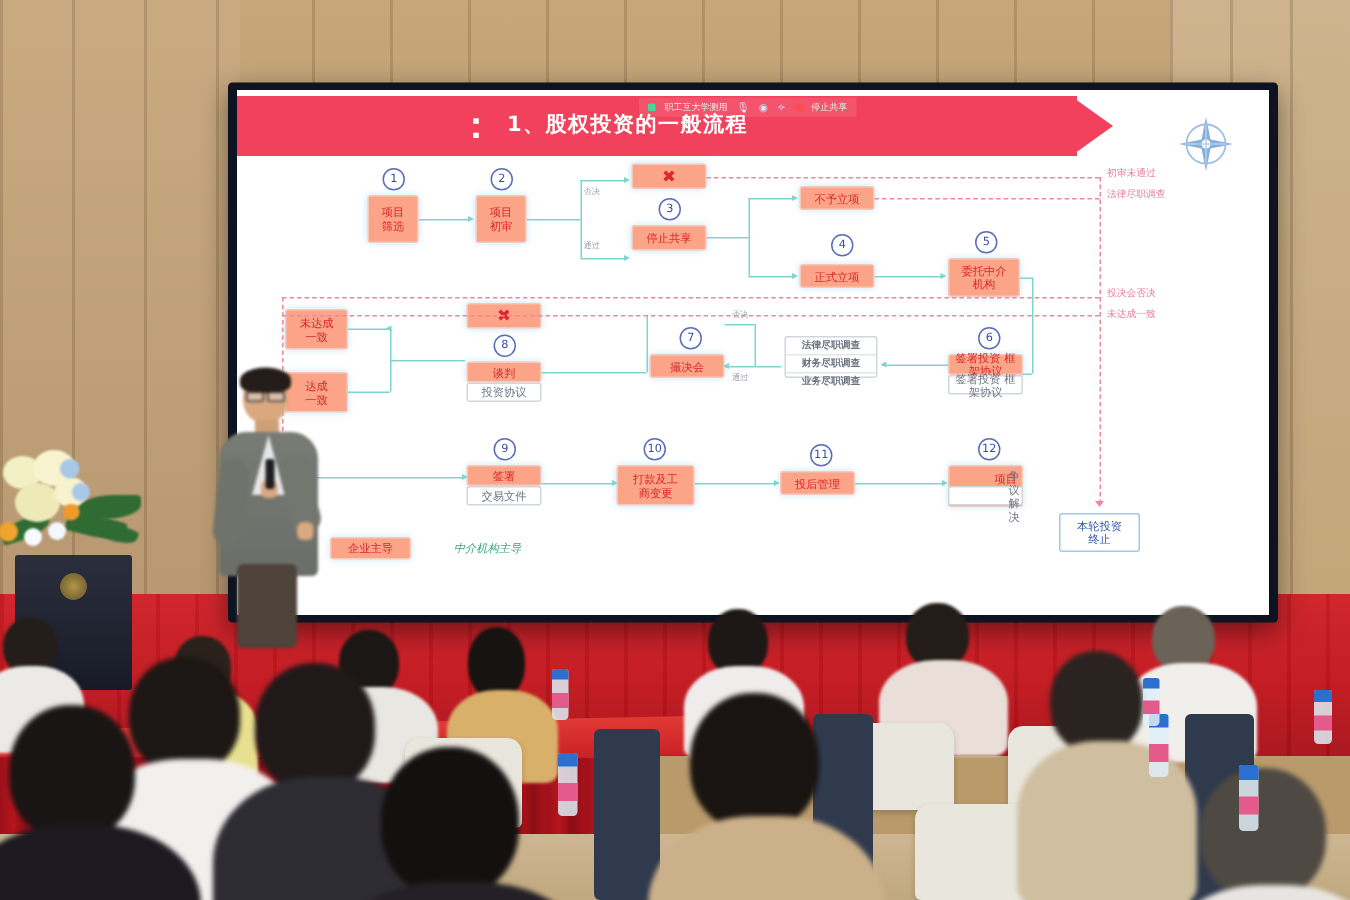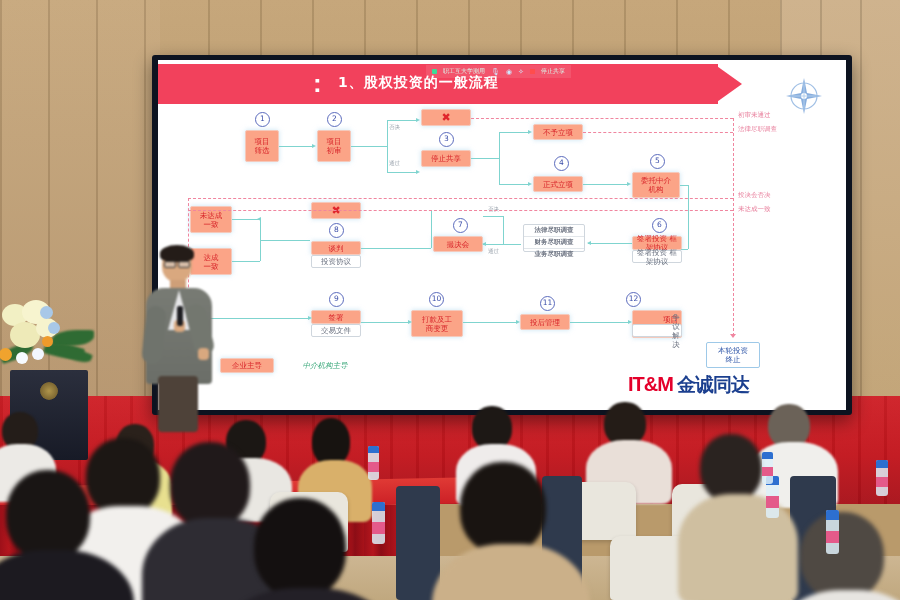--- a/index.html
+++ b/index.html
@@ -374,21 +374,21 @@
         <div class="node" style="left:253px;top:204px;width:52px;height:27px;white-space:pre-line;">打款及工
 商变更</div>
         <div class="ln lnh" style="left:203px;top:216px;width:48px;"></div>
         <div class="arw" style="left:250px;top:213.5px;"></div>
 
         <div class="num" style="left:382px;top:190px;">11</div>
         <div class="node" style="left:362px;top:208px;width:50px;height:16px;">投后管理</div>
         <div class="ln lnh" style="left:305px;top:216px;width:54px;"></div>
         <div class="arw" style="left:358px;top:213.5px;"></div>
 
-        <div class="num" style="left:468px;top:186px;">12</div>
+        <div class="num" style="left:494px;top:186px;">12</div>
         <div class="node" style="left:474px;top:204px;width:50px;height:28px;padding-left:29px;">项目退出</div>
         <div class="node soft" style="left:474px;top:218px;width:50px;height:13px;padding-left:40px;">争议解决</div>
         <div class="ln lnh" style="left:412px;top:216px;width:60px;"></div>
         <div class="arw" style="left:470px;top:213.5px;"></div>
 
         <div class="node" style="left:62px;top:252px;width:54px;height:15px;">企业主导</div>
         <div class="node plain" style="left:130px;top:252px;width:74px;height:15px;border:none;color:#3aa87a;background:transparent;font-style:italic;">中介机构主导</div>
 
         <div class="dash" style="left:313px;top:12px;width:262px;"></div>
         <div class="dash" style="left:425px;top:26px;width:150px;"></div>
@@ -400,23 +400,20 @@
 
         <div class="sidetxt" style="left:580px;top:5px;">初审未通过</div>
         <div class="sidetxt" style="left:580px;top:19px;">法律尽职调查</div>
         <div class="sidetxt" style="left:580px;top:85px;">投决会否决</div>
         <div class="sidetxt" style="left:580px;top:99px;">未达成一致</div>
 
         <div class="node plain" style="left:548px;top:236px;width:54px;height:26px;white-space:pre-line;color:#2f56a8;border-color:#9ec9e8;">本轮投资
 终止</div>
       </div>
 
-      <div class="foot-logo">
-        <span>IT&amp;M</span><span class="cn">金诚同达</span>
-      </div>
     </div>
   </div>
 
   <div class="speaker blurp">
 
     <div class="head" style="left:28px;top:0px;width:30px;height:34px;background:#d9a87f;"></div>
     <div style="position:absolute;left:26px;top:-3px;width:34px;height:17px;background:#241c18;border-radius:50% 50% 35% 35%;"></div>
     <div style="position:absolute;left:30px;top:13px;width:10px;height:5px;border:1px solid #3a3a3a;border-radius:2px;background:rgba(210,230,245,.35);"></div>
     <div style="position:absolute;left:44px;top:13px;width:10px;height:5px;border:1px solid #3a3a3a;border-radius:2px;background:rgba(210,230,245,.35);"></div>
 

